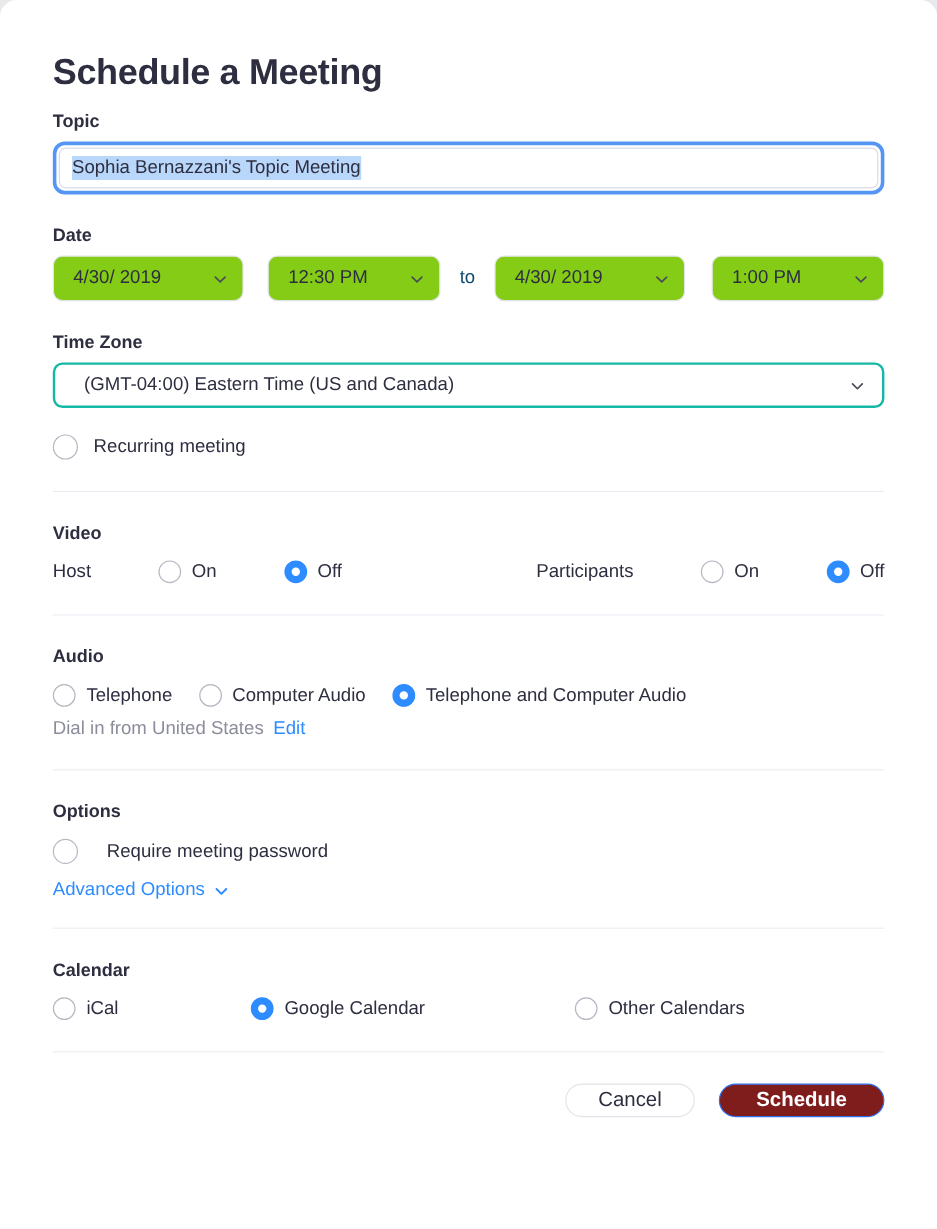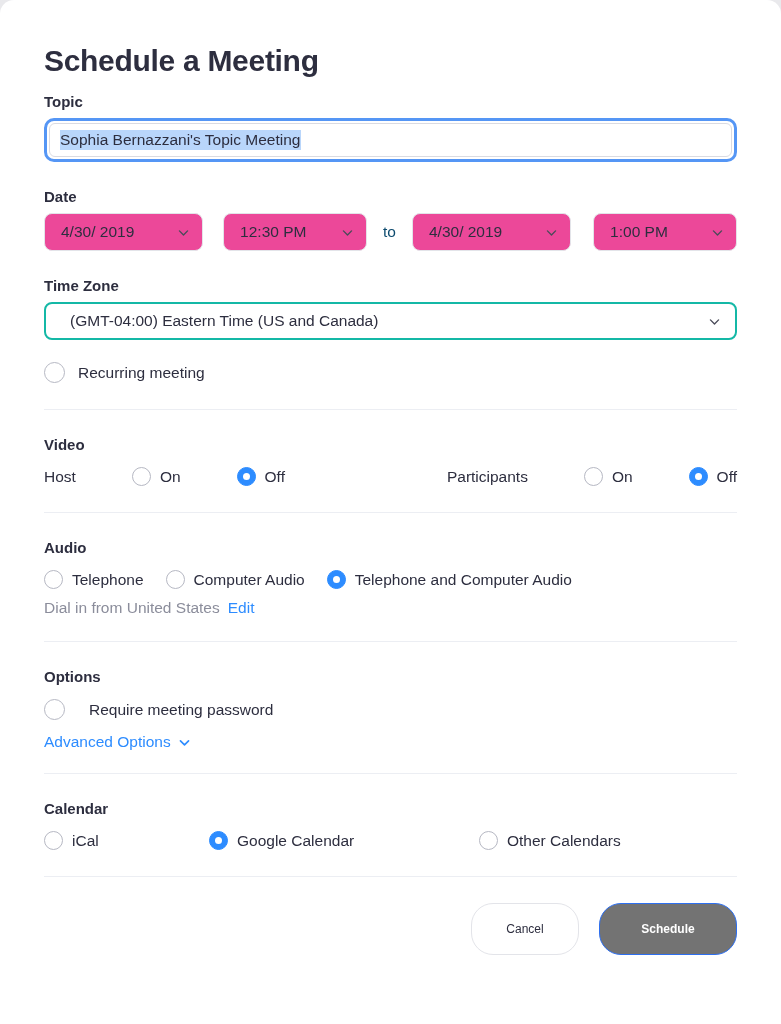--- a/index.html
+++ b/index.html
@@ -77,21 +77,21 @@
     padding: 1px 0;
   }
 
   
   .row { display: flex; align-items: center; }
   .date-row { margin-bottom: 26px; gap: 0; }
   .pill {
     height: 38px;
     border: 1px solid #e3e4e9;
     border-radius: 8px;
-    background: #ec4899;
+    background: #84cc16;
     display: flex;
     align-items: center;
     justify-content: space-between;
     padding: 0 12px 0 16px;
     font-size: 15.5px;
     color: #2d2e3f;
     cursor: pointer;
   }
   .pill .val { white-space: nowrap; }
   .w-date { width: 166px; }
@@ -222,39 +222,39 @@
   .cal-item-1 { width: 270px; }
 
   
   .footer {
     display: flex;
     justify-content: flex-end;
     align-items: center;
     padding: 26px 0 0 0;
   }
   .btn {
-    height: 52px;
+    height: 28px;
     border-radius: 22px;
-    font-size: 12px;
+    font-size: 17px;
     display: flex;
     align-items: center;
     justify-content: center;
     cursor: pointer;
     font-family: "Liberation Sans", sans-serif;
   }
   .btn-cancel {
     width: 108px;
     background: #fff;
     border: 1px solid #e3e4e9;
     color: #2d2e3f;
     margin-right: 20px;
   }
   .btn-schedule {
     width: 138px;
-    background: #737373;
+    background: #7f1d1d;
     border: 1px solid #2d6ff0;
     color: #fff;
     font-weight: bold;
   }
 </style>
 </head>
 <body>
 
 <div class="window">
   <div class="content">

